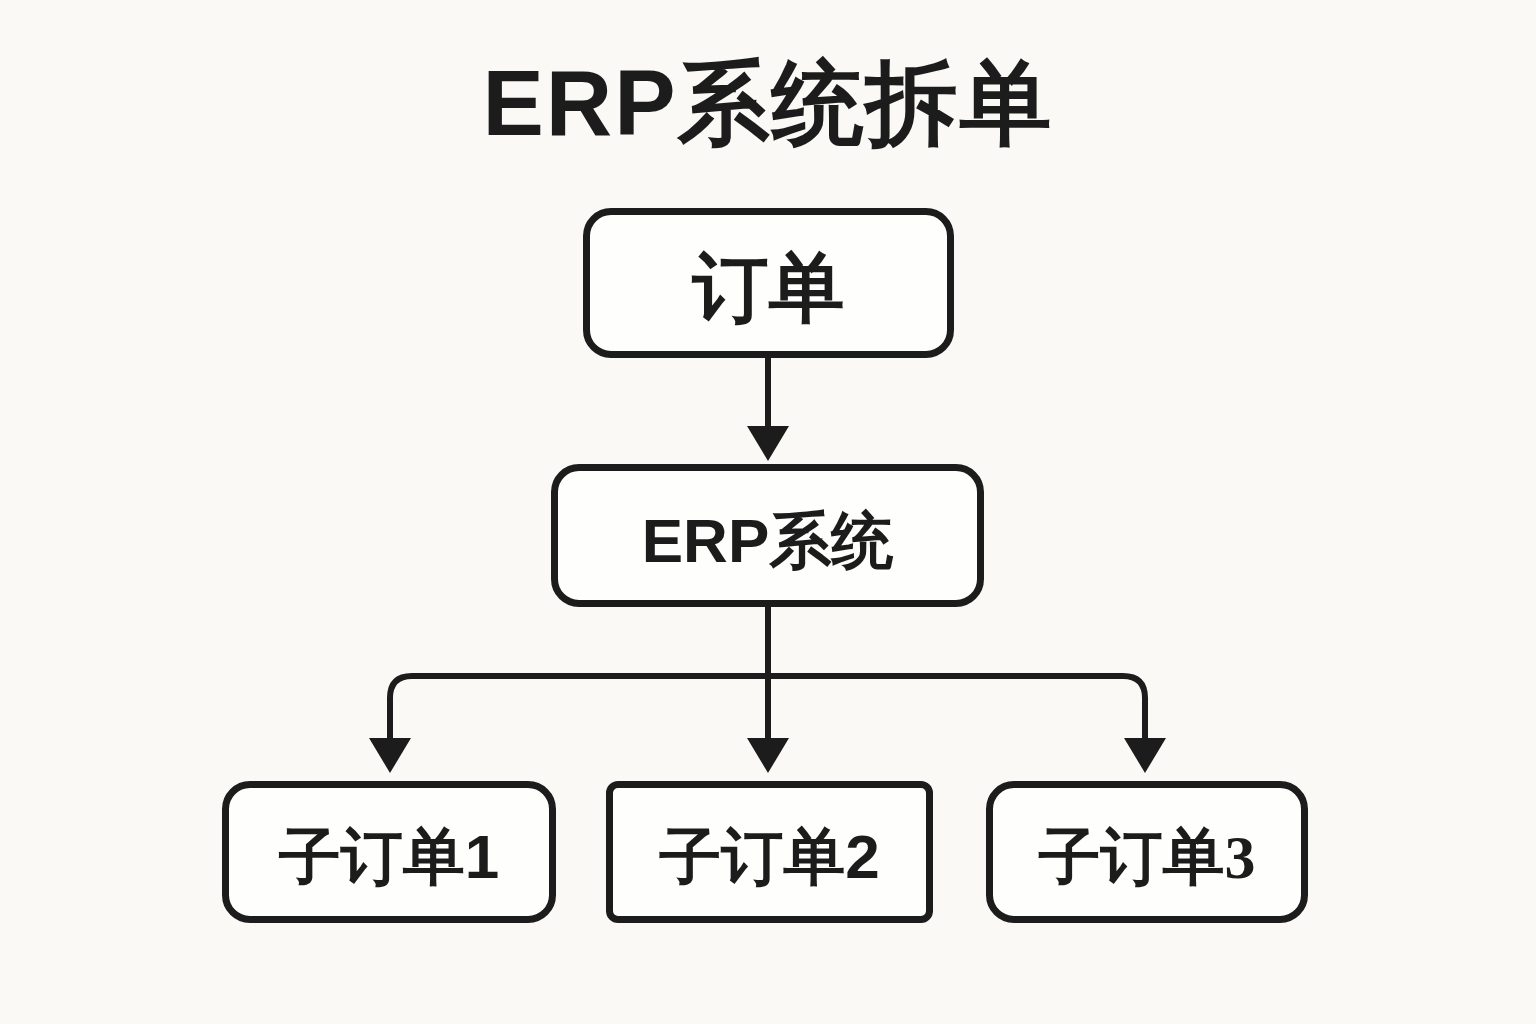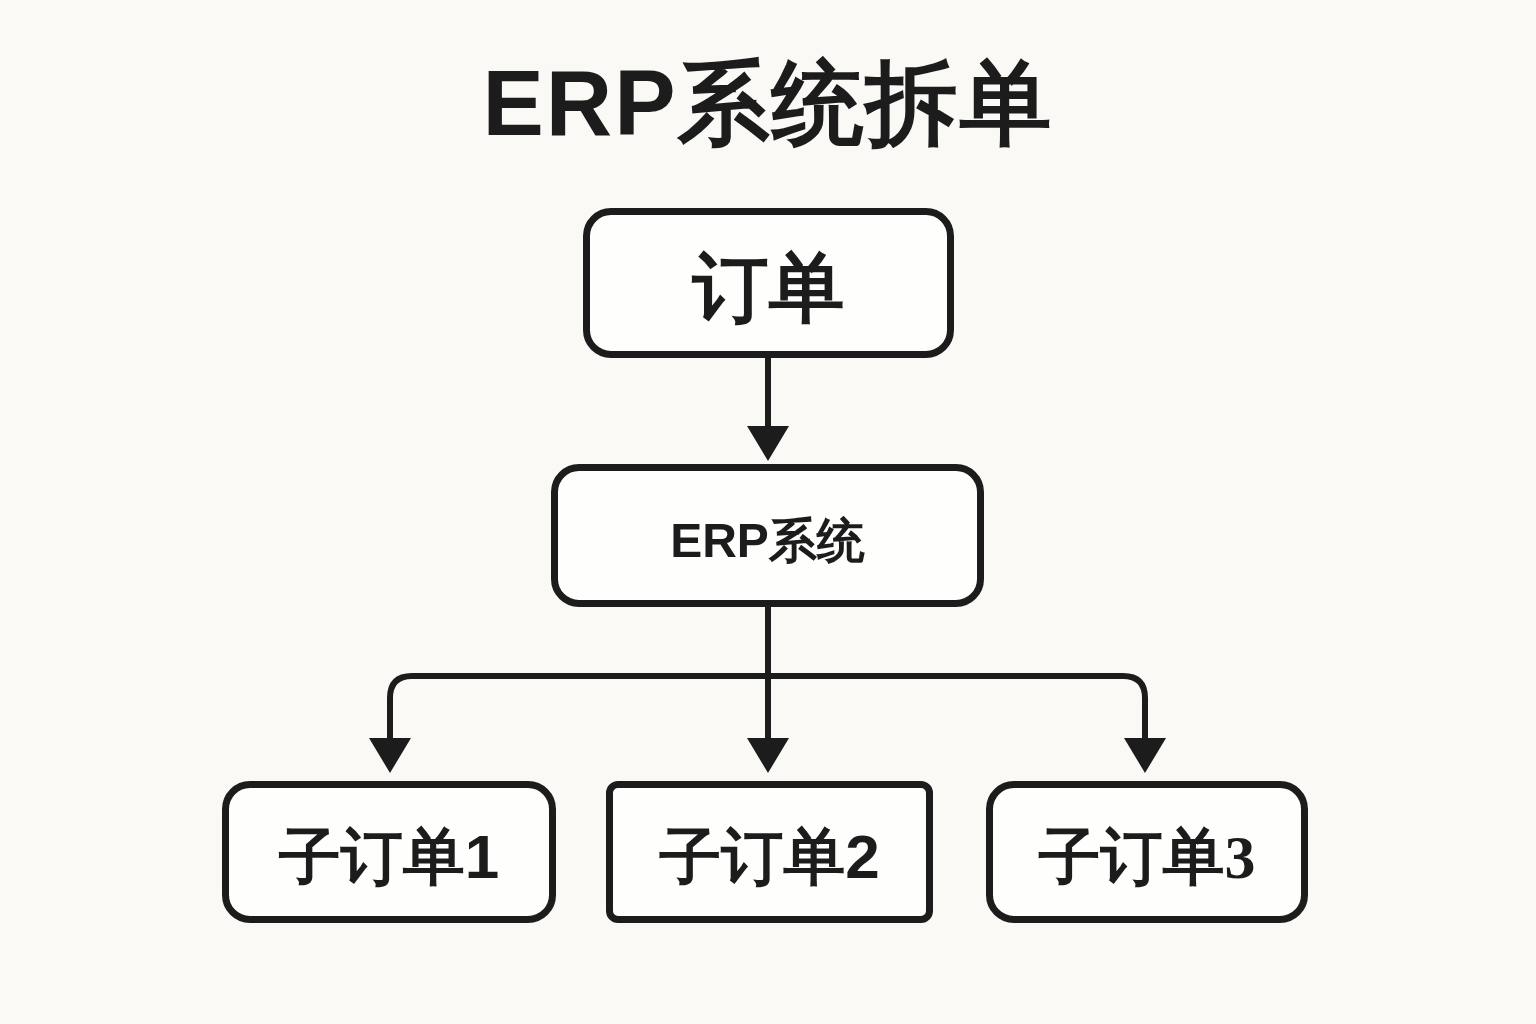--- a/index.html
+++ b/index.html
@@ -53,21 +53,21 @@
     align-items: center;
     justify-content: center;
     background: #fefefd;
     border: 7px solid #1c1c1c;
     border-radius: 28px;
     box-sizing: border-box;
     color: #1c1c1c;
     font-weight: 800;
   }
   .node-order   { left: 583px; top: 208px; width: 371px; height: 150px; font-size: 76px; }
-  .node-erp     { left: 551px; top: 464px; width: 433px; height: 143px; font-size: 48px; }
+  .node-erp     { left: 551px; top: 464px; width: 433px; height: 143px; font-size: 62px; }
   .node-sub     { top: 781px; height: 142px; font-size: 62px; }
   .node-sub1    { left: 222px; width: 334px; align-items: center; }
   .node-sub2    { left: 606px; width: 327px; border-radius: 12px; }
   .node-sub3    { left: 986px; width: 322px; font-family: Liberation Serif, serif; }
   .node-label {
     white-space: nowrap;
     line-height: 1;
     padding-bottom: 6px;
     margin-top: 16px;
   }

